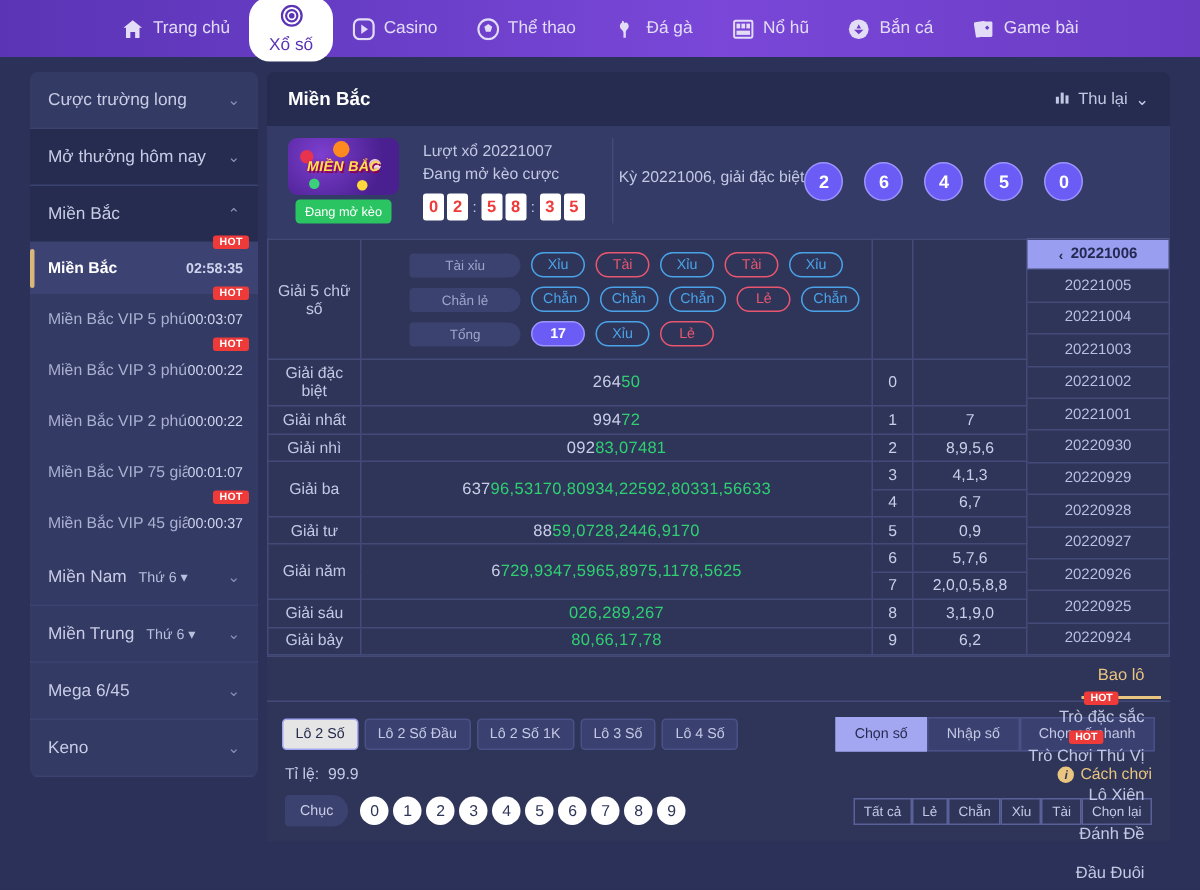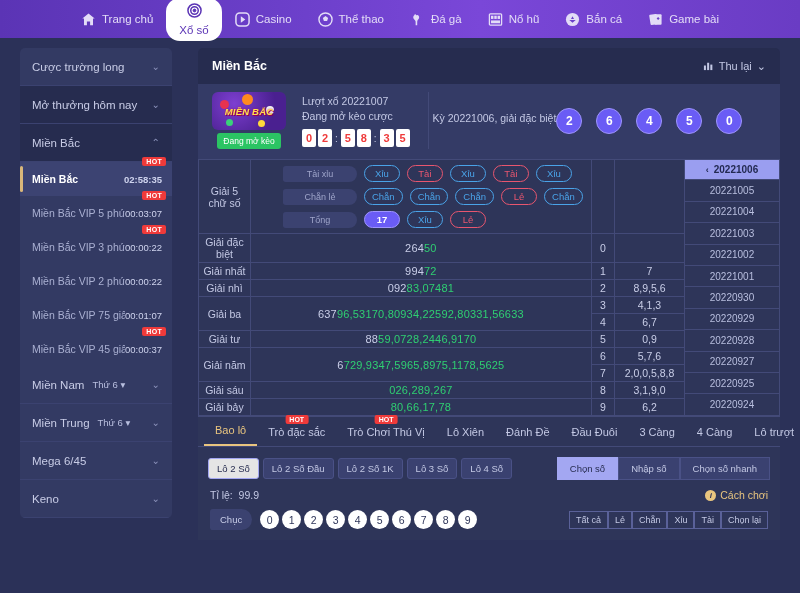--- a/index.html
+++ b/index.html
@@ -25,21 +25,21 @@
     padding: 5px 13px; border-radius: 14px;
     color: #e3dcf7; font-size: 11.5px; white-space: nowrap;
     cursor: pointer;
   }
   .nav-item.active { background: #ffffff; color: #5b34b5; flex-direction: column; }
   .nav-item .ic { display:inline-flex; width:15px; height:15px; align-items:center; justify-content:center; }
   .nav-item svg { width: 15px; height: 15px; display:block; }
   .nav-item.active svg { fill: #5b34b5; stroke: #5b34b5; }
 
   
-  #wrap { display: flex; padding: 10px 20px 0 20px; gap: 26px; justify-content: space-between; }
+  #wrap { display: flex; padding: 10px 20px 0 20px; gap: 6px; justify-content: space-between; }
 
   
   #sidebar {
     width: 152px; flex: 0 0 152px;
     background: #333a63; border-radius: 5px; overflow: hidden;
     align-self: flex-start;
   }
   .sb-group {
     height: 38px; display: flex; align-items: center;
     justify-content: space-between; padding: 0 12px;
@@ -152,21 +152,21 @@
     height: 21.4px; display:flex; align-items:center; justify-content:center;
     color:#b9bfdf; font-size:10px; border:1px solid #434a78; border-left:none;
     border-top:none; cursor:pointer;
   }
   .dt:first-child { border-top:1px solid #434a78; }
   .dt.sel { background:#9a9ef0; color:#1e2banner; color:#232a52; font-weight:bold; }
   .dt.sel .ch { margin-right:5px; font-size:9px; }
 
   
   #bet { background:#2e3559; border-top:1px solid #434a78; }
-  #bet-tabs { display:flex; align-items:flex-end; padding: 0 6px; border-bottom:1px solid #434a78; height:30px;}
+  #bet-tabs { display:flex; align-items:flex-end; padding: 0 6px; border-bottom:1px solid #434a78; height:30px;flex-direction:column;}
   .btab {
     position:relative; color:#c3c8e4; font-size:11px; padding: 6px 11px 8px 11px;
     cursor:pointer; white-space:nowrap;
   }
   .btab.active { color:#e9c57f; border-bottom:2px solid #e9c57f; }
   .btab .hb {
     position:absolute; top:-5px; left:50%; transform:translateX(-50%);
     background:#ef3a3a;color:#fff;font-size:7px;font-weight:bold;
     padding:1px 4px;border-radius:2px;
   }
@@ -531,20 +531,23 @@
           <div class="dt">
             <span>20220929</span>
           </div>
           <div class="dt">
             <span>20220928</span>
           </div>
           <div class="dt">
             <span>20220927</span>
           </div>
           <div class="dt">
+            <span>20220926</span>
+          </div>
+          <div class="dt">
             <span>20220925</span>
           </div>
           <div class="dt">
             <span>20220924</span>
           </div>
         </div>
     </div>
 
     <div id="bet">
       <div id="bet-tabs">

